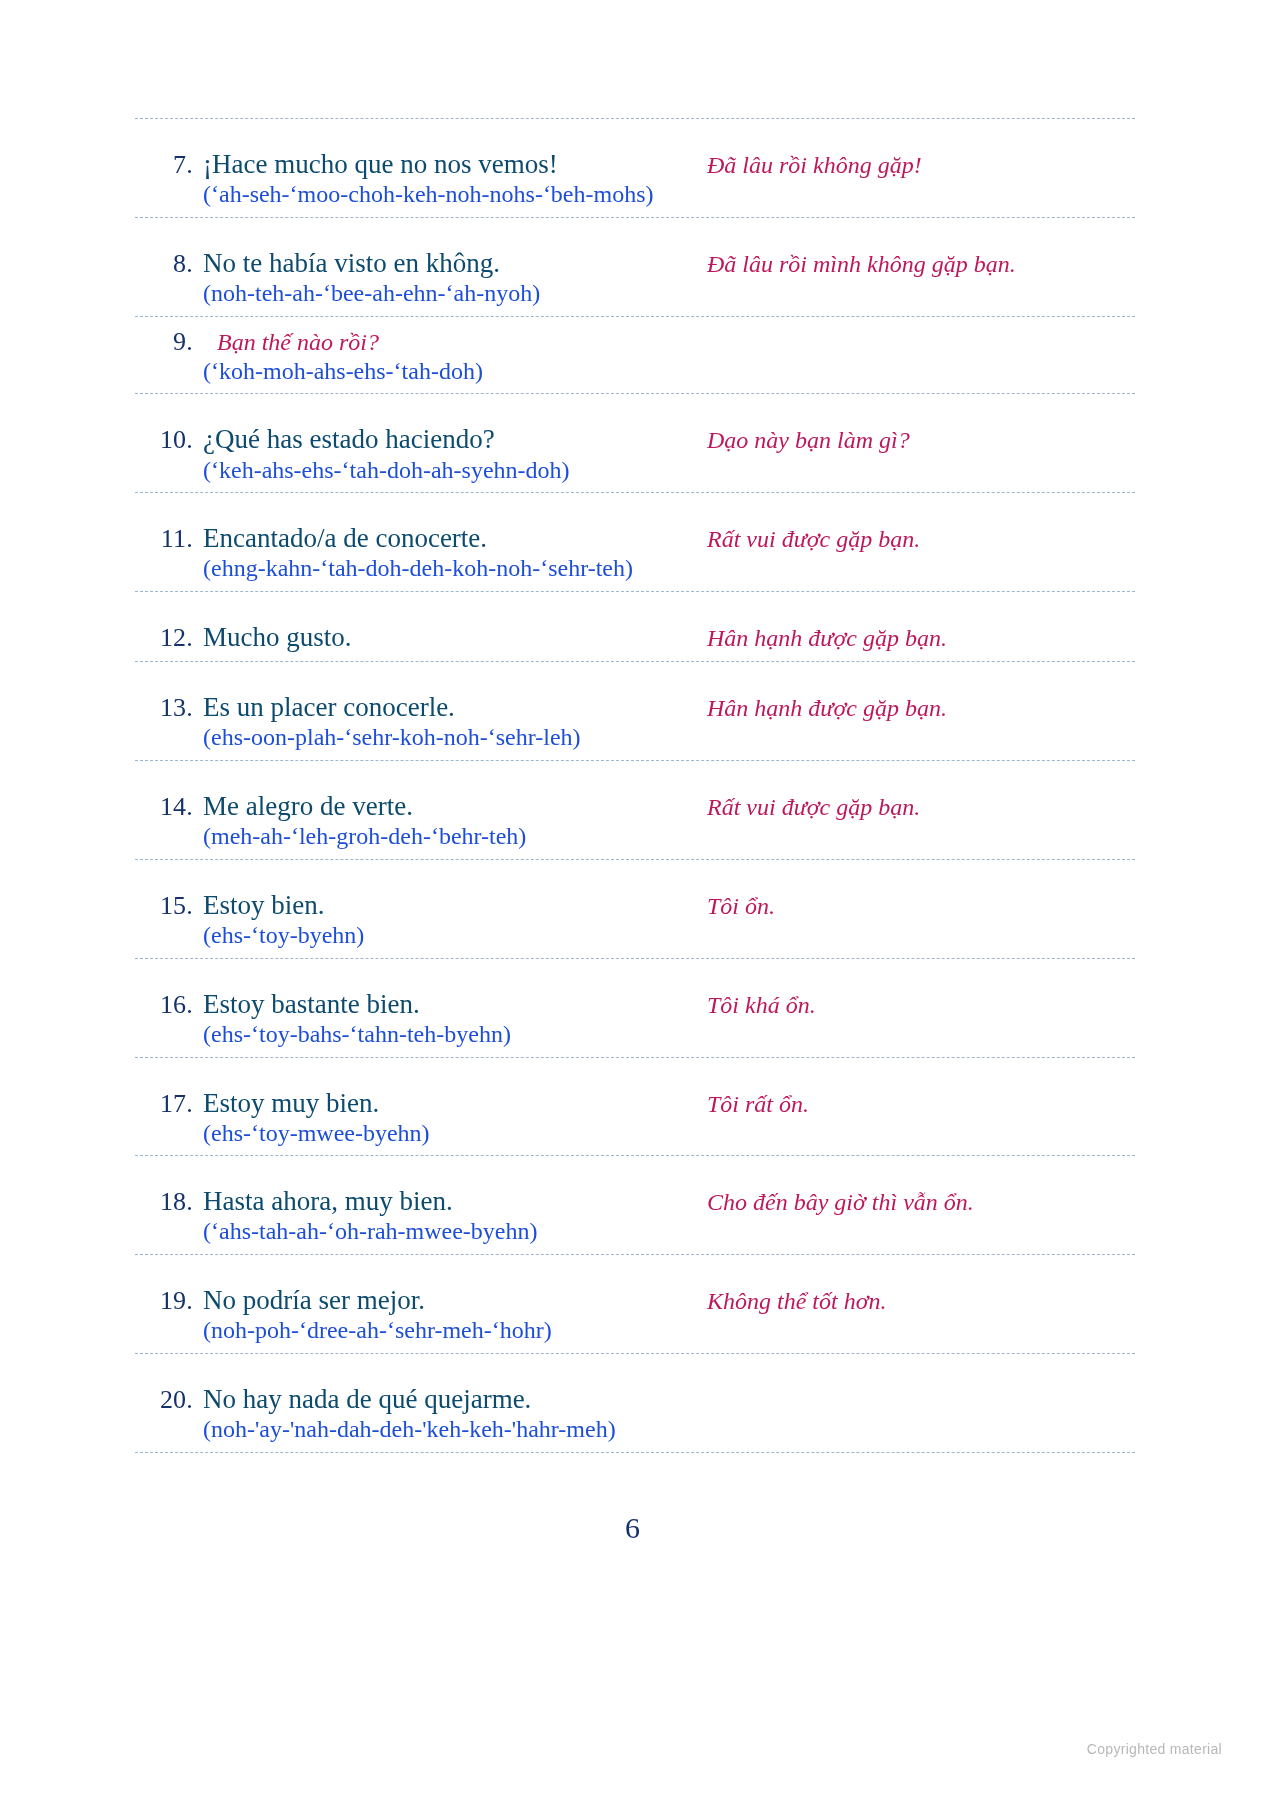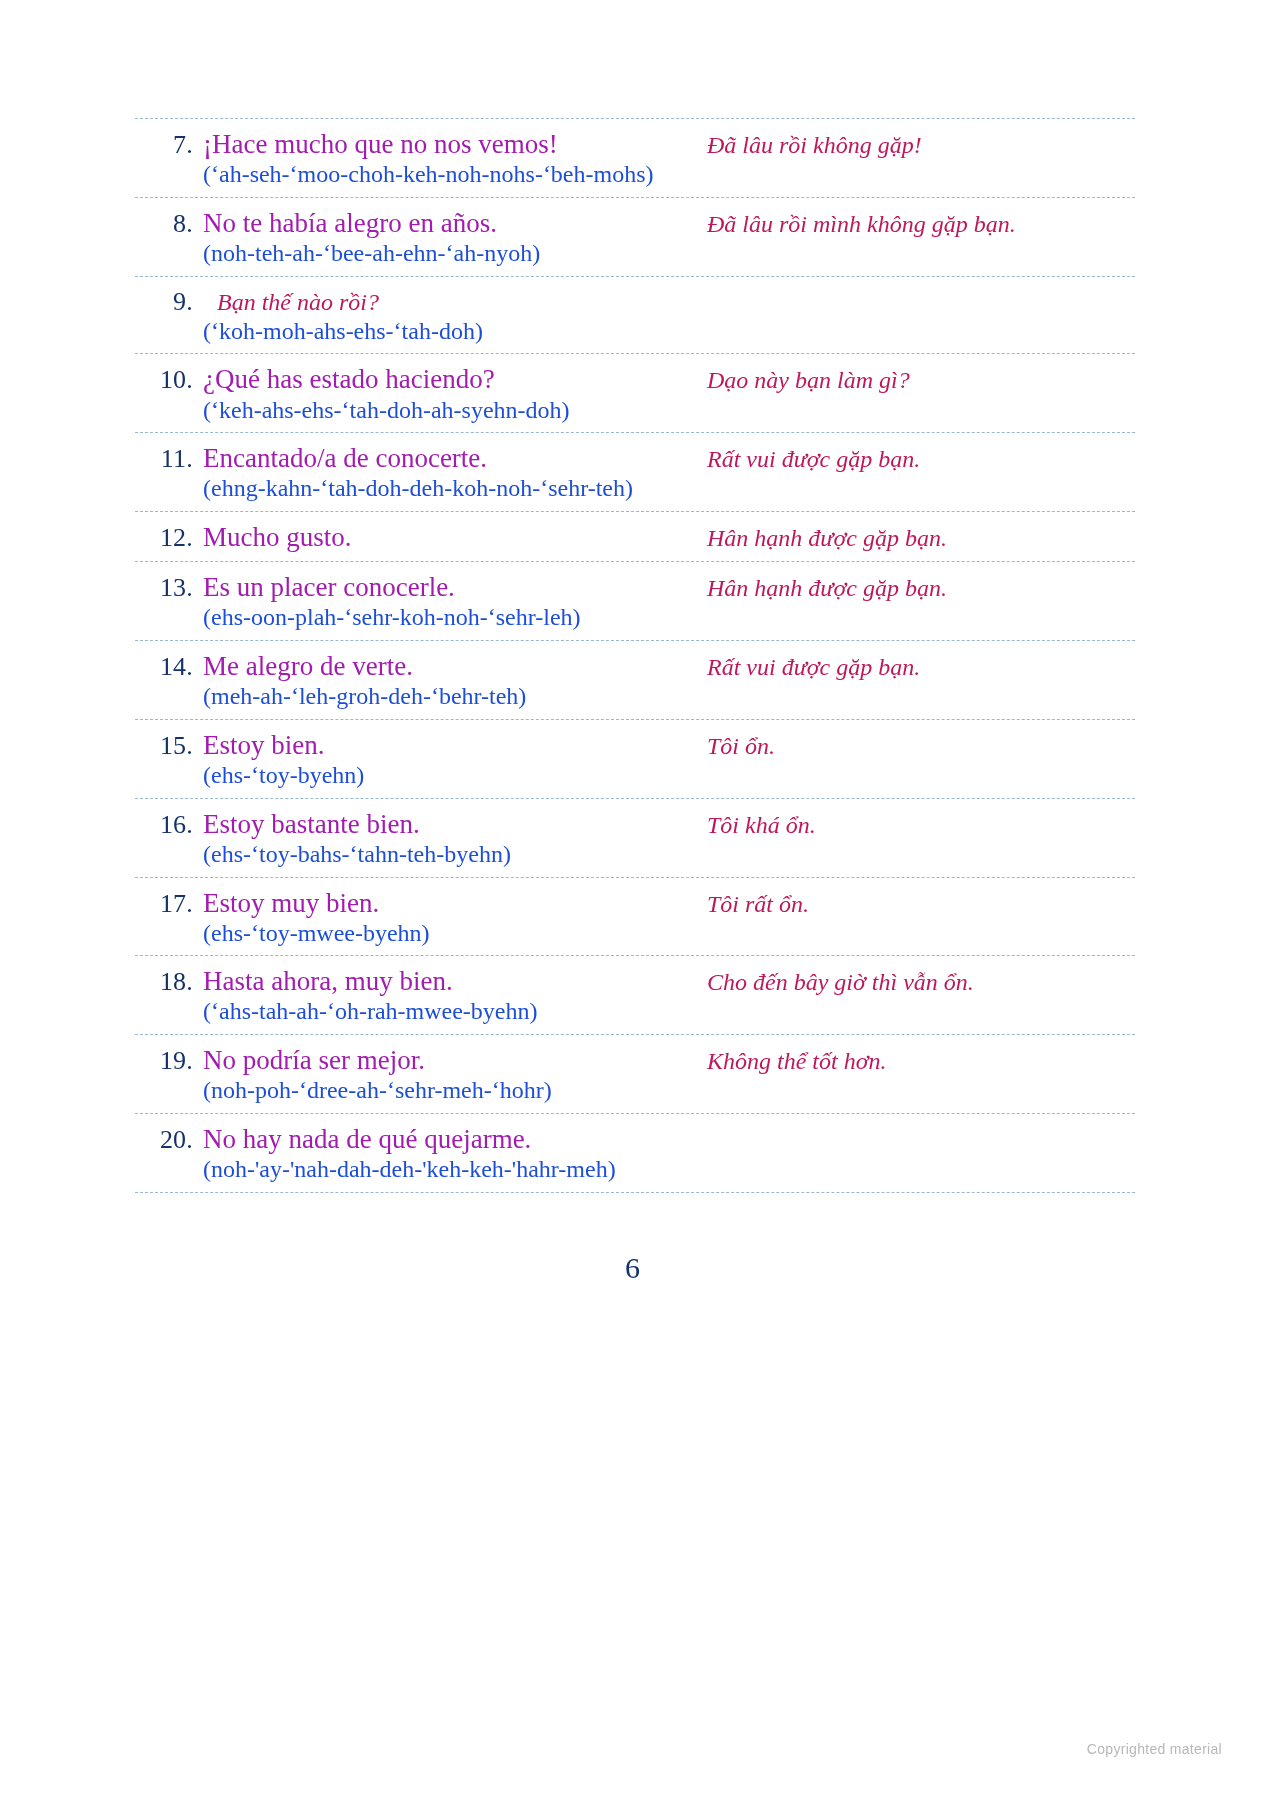--- a/index.html
+++ b/index.html
@@ -45,23 +45,24 @@
     text-align: right;
     padding-right: 10px;
     flex: none;
     letter-spacing: 0.2px;
   }
   .phrase-col {
     width: 490px;
     flex: none;
   }
   .phrase {
-    color: #a21caf;
+    color: #0c4a6e;
     font-size: 27px;
     line-height: 1.15;
+    margin-top: 20px;
   }
   .pron {
     color: #1d4ed8;
     font-size: 24px;
     line-height: 1.2;
     margin-top: 0;
     padding-left: 0;
   }
   .pron-wrap {
     padding-left: 68px;
@@ -105,21 +106,21 @@
           <div class="translation">Đã lâu rồi không gặp!</div>
         </div>
         <div class="pron-wrap">
           <div class="pron">(‘ah-seh-‘moo-choh-keh-noh-nohs-‘beh-mohs)</div>
         </div>
       </div>
       <div class="entry">
         <div class="row-main">
           <div class="num">8.</div>
           <div class="phrase-col">
-            <div class="phrase">No te había alegro en años.</div>
+            <div class="phrase">No te había visto en không.</div>
           </div>
           <div class="translation">Đã lâu rồi mình không gặp bạn.</div>
         </div>
         <div class="pron-wrap">
           <div class="pron">(noh-teh-ah-‘bee-ah-ehn-‘ah-nyoh)</div>
         </div>
       </div>
       <div class="entry">
         <div class="row-main">
           <div class="num">9.</div>

